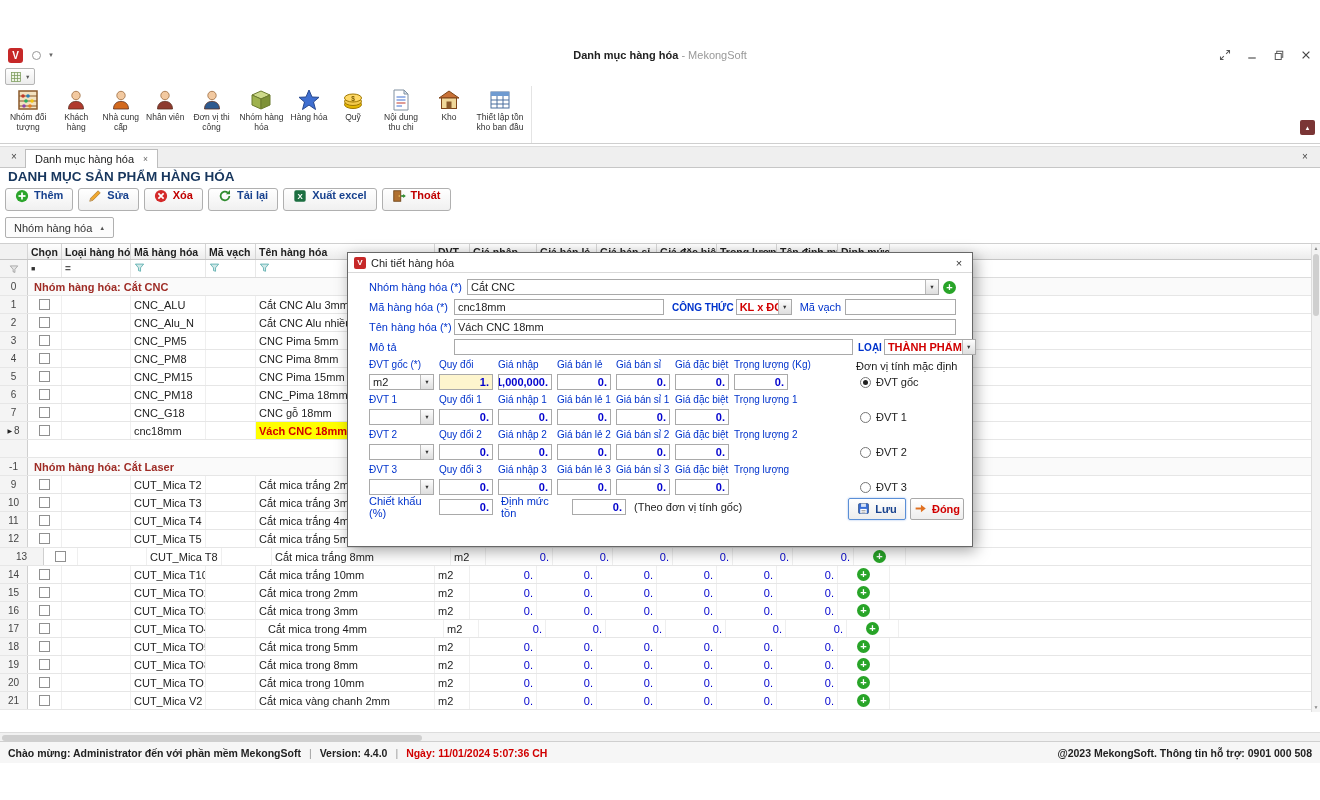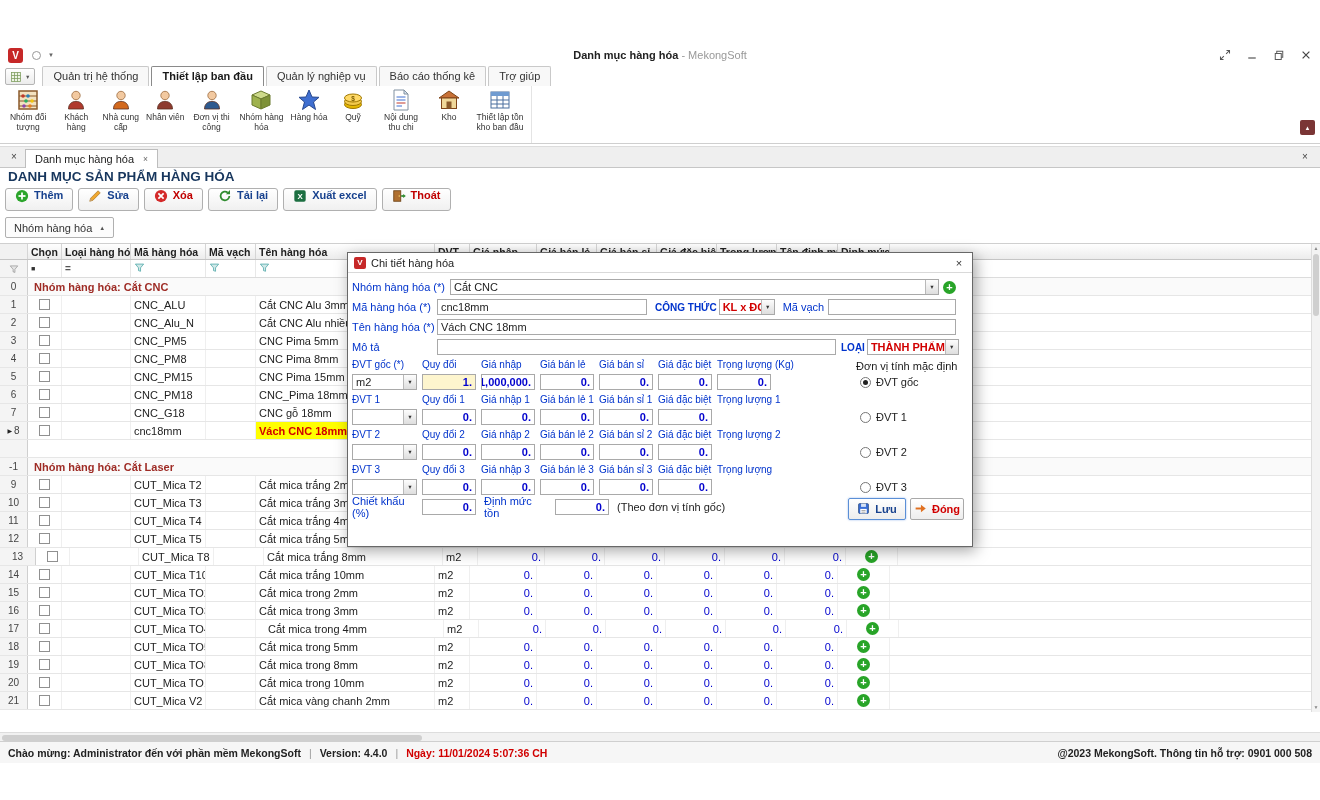--- a/index.html
+++ b/index.html
@@ -77,21 +77,21 @@
 
 #statusbar{position:absolute;top:741px;left:0;width:1320px;height:22px;background:#f6f6f6;border-top:1px solid #cfcfcf;display:flex;align-items:center;padding:0 8px;gap:8px;font-weight:bold;font-size:10.5px}
 .sb-sep{color:#999;font-weight:normal}
 .sb-date{color:#d10000}
 .sb-right{margin-left:auto}
 
 #dialog{position:absolute;left:347px;top:252px;width:626px;height:295px;background:#fff;border:1px solid #686868;box-shadow:3px 4px 14px rgba(0,0,0,.35);z-index:50}
 .dlg-title{height:20px;border-bottom:1px solid #d9d9d9;display:flex;align-items:center;padding:0 6px;gap:5px}
 .dlg-logo{width:12px;height:12px;background:#c62828;border-radius:2px;color:#fff;font-weight:bold;font-size:8px;display:flex;align-items:center;justify-content:center}
 .dlg-close{margin-left:auto;color:#333;font-size:11px;width:14px;text-align:center}
-.dlg-body{position:relative;padding:6px 16px 0 4px;height:274px}
+.dlg-body{position:relative;padding:6px 16px 0 21px;height:274px}
 .frow{display:flex;align-items:center;height:16px;margin-bottom:4px}
 .flabel{color:#0033cc;flex:none;white-space:nowrap}
 .w98{width:98px}.w85{width:85px}
 .caps{font-weight:bold;color:#0033cc;font-size:10px;flex:none;white-space:nowrap}
 .redv{color:#d10000;font-weight:bold}
 .tbx{border:1px solid #a9a9a9;height:16px;display:flex;align-items:center;padding:0 3px;background:#fff;overflow:hidden;white-space:nowrap}
 .tbx.numv{justify-content:flex-end;color:#0000cd;font-weight:bold}
 .combo{border:1px solid #a9a9a9;height:16px;display:flex;align-items:stretch;background:#fff}
 .combo-val{display:flex;align-items:center;padding-left:3px;flex:1;white-space:nowrap;overflow:hidden}
 .combo-arrow{width:13px;border-left:1px solid #b9b9b9;background:linear-gradient(#fdfdfd,#dedede);display:flex;align-items:center;justify-content:center;font-size:5.5px;color:#333;flex:none}
@@ -155,27 +155,20 @@
 <div id="ribbon-tabs">
   <span class="app-btn">
       <svg viewBox="0 0 16 16" width="12" height="12">
         <rect x="2" y="2" width="12" height="12" fill="#eef4e6" stroke="#7a9a5a"></rect>
         <line x1="2" y1="6" x2="14" y2="6" stroke="#7a9a5a"></line>
         <line x1="2" y1="10" x2="14" y2="10" stroke="#7a9a5a"></line>
         <line x1="6" y1="2" x2="6" y2="14" stroke="#7a9a5a"></line>
         <line x1="10" y1="2" x2="10" y2="14" stroke="#7a9a5a"></line>
       </svg>
       <span class="c">▼</span>
-    </span>
-  <span id="rtabs">
-      <span class="rtab">Quản trị hệ thống</span>
-      <span class="rtab active">Thiết lập ban đầu</span>
-      <span class="rtab">Quản lý nghiệp vụ</span>
-      <span class="rtab">Báo cáo thống kê</span>
-      <span class="rtab">Trợ giúp</span>
     </span>
 </div>
 
 <div id="ribbon-body">
   <div id="ribbon-group">
     <div id="ribbon-items">
         <div class="ritem">
           <span class="ricon">
             <svg viewBox="0 0 24 24" width="24" height="24">
               <rect x="3" y="3" width="18" height="18" fill="#f3e2c0" stroke="#8a5a2b" stroke-width="1.5"></rect>
@@ -703,21 +696,21 @@
         <div class="gc num" style="width: 60px;">0.</div>
         <div class="gc num" style="width: 60px;">0.</div>
         <div class="gc num" style="width: 60px;">0.</div>
         <div class="gc num" style="width: 61px;">0.</div>
         <div class="gc center" style="width: 52px;">
           <span class="plus-sm">+</span>
         </div>
         <div class="gfill"></div>
       </div>
       <div class="grow">
-        <div class="handle" style="width: 36px;">
+        <div class="handle" style="width: 44px;">
           <span>13</span>
         </div>
         <div class="gc center" style="width: 34px;">
           <span class="checkbox"></span>
         </div>
         <div class="gc" style="width: 69px;"></div>
         <div class="gc" style="width: 75px;">CUT_Mica T8</div>
         <div class="gc" style="width: 50px;"></div>
         <div class="gc" style="width: 179px;">Cắt mica trắng 8mm</div>
         <div class="gc" style="width: 35px;">m2</div>

